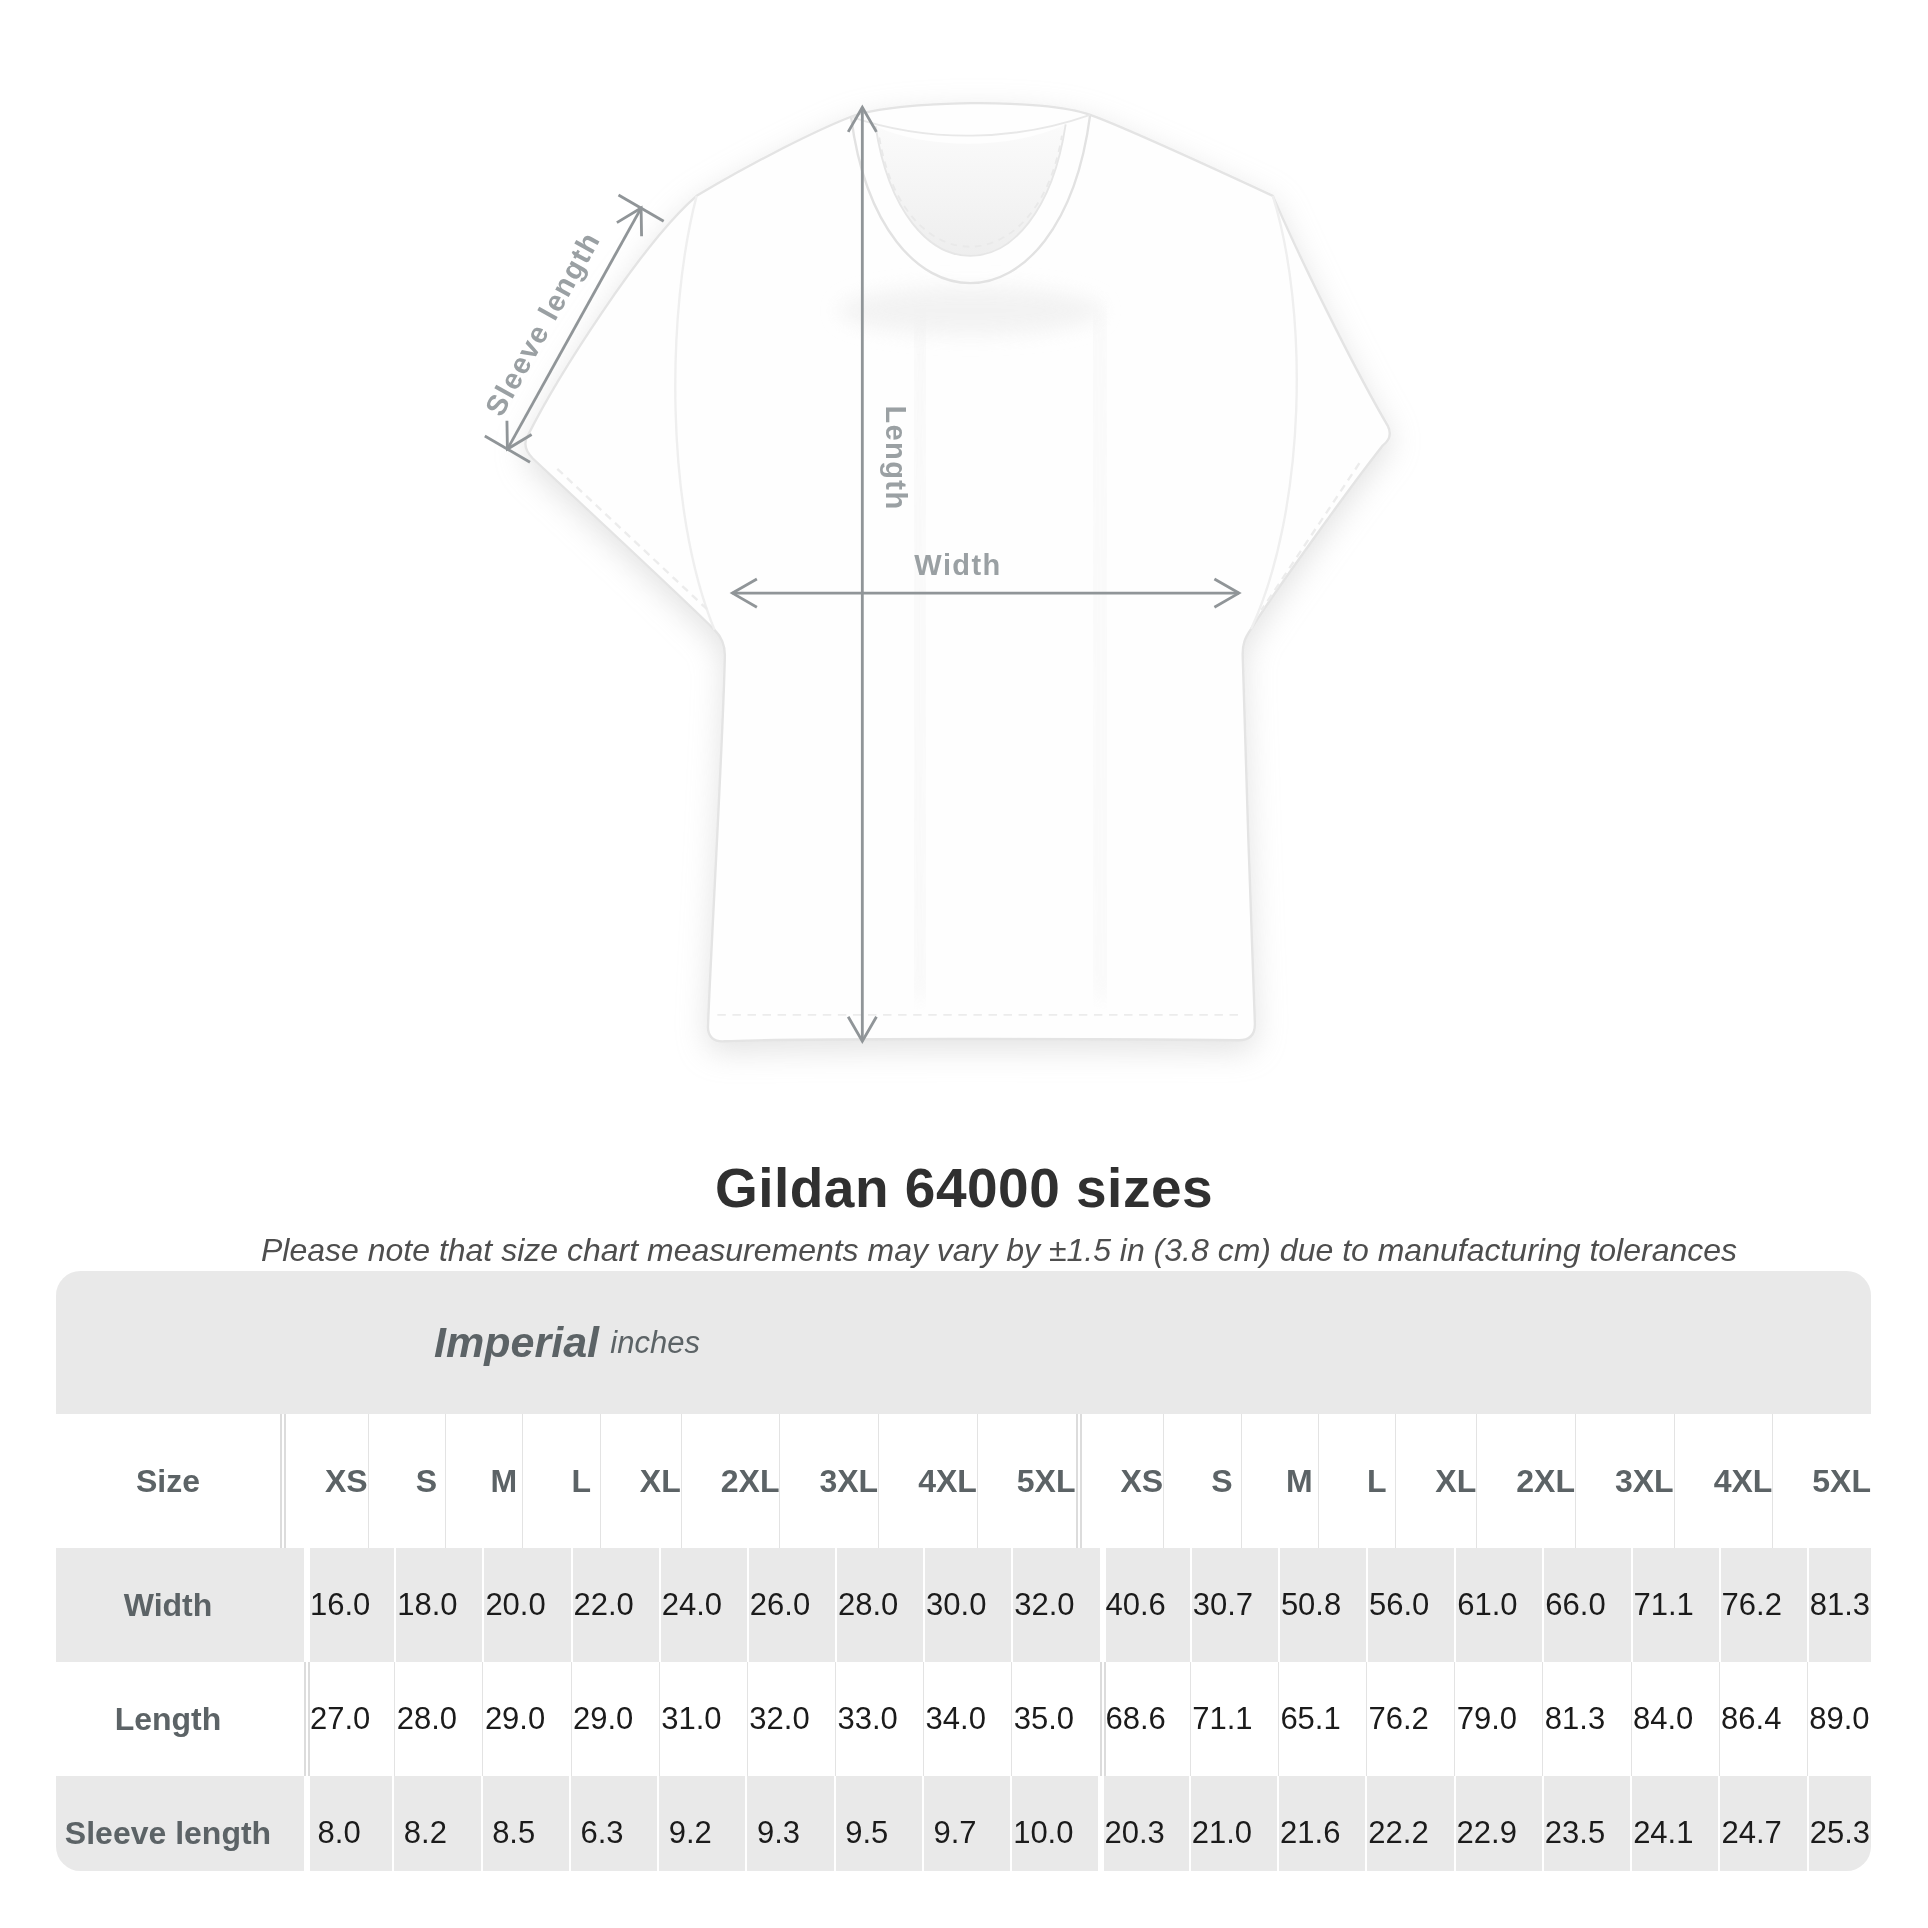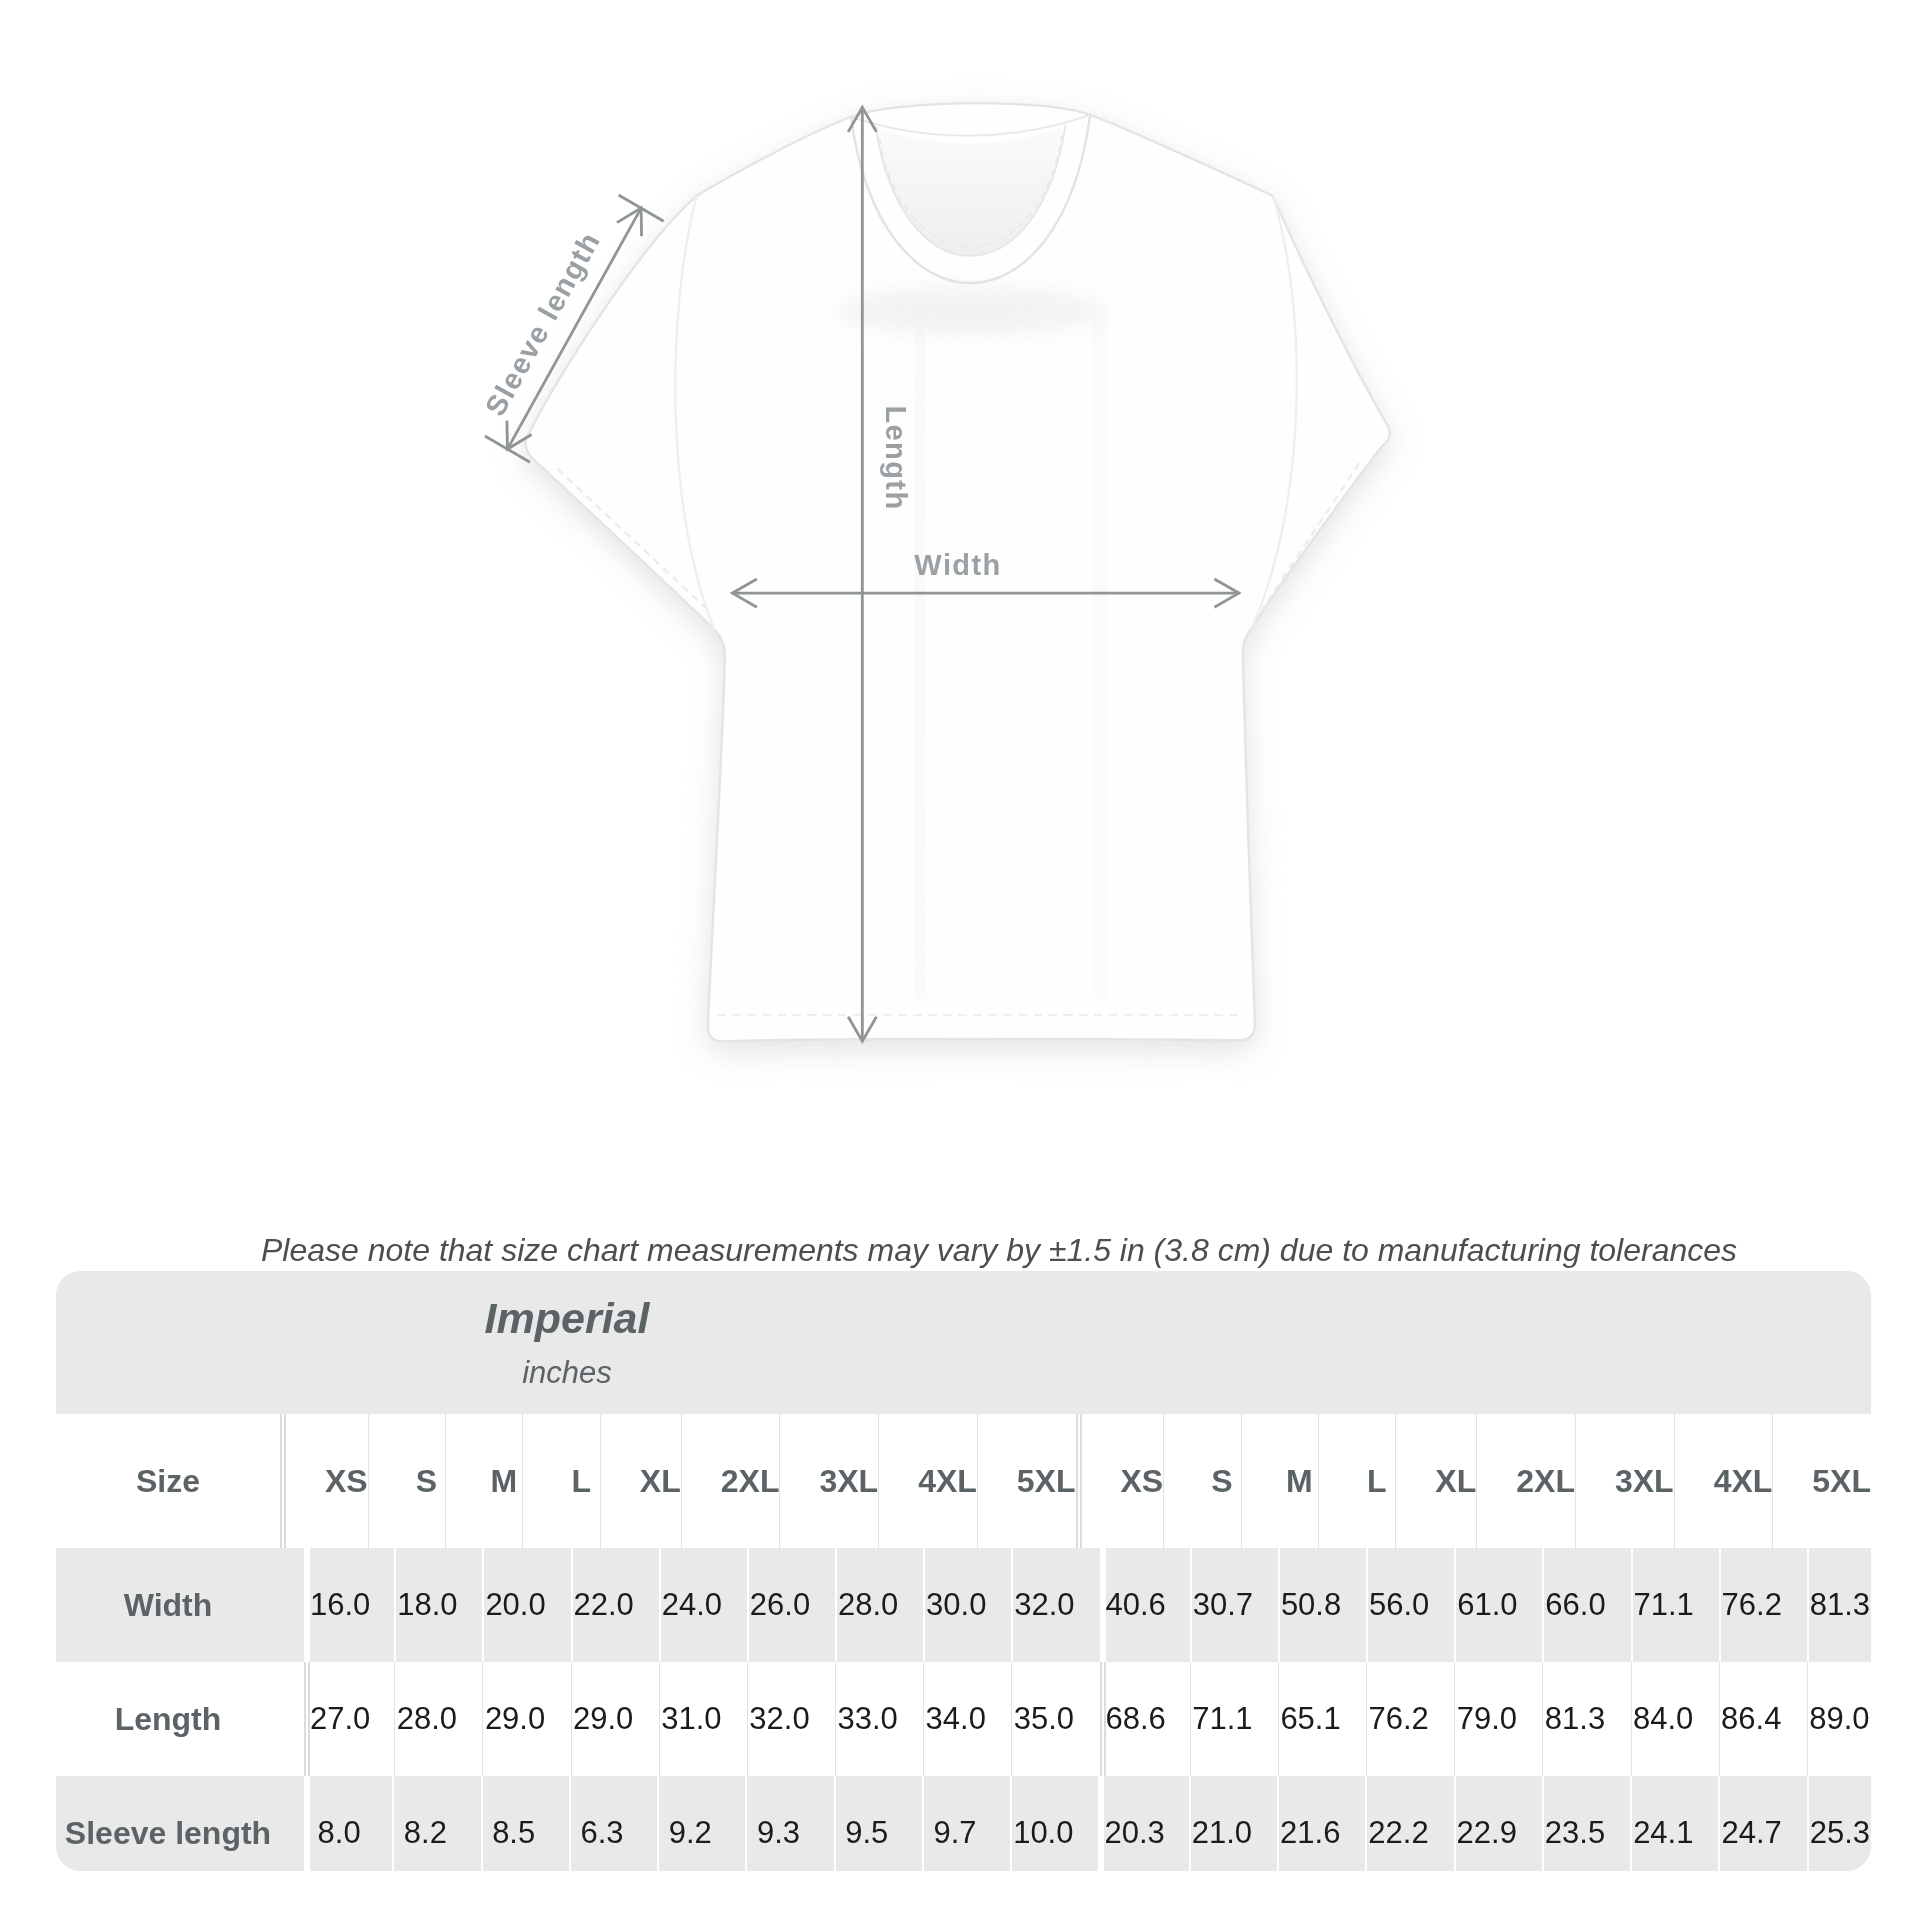--- a/index.html
+++ b/index.html
@@ -24,21 +24,21 @@
   .sub-title {
     position:absolute; left:0; top:1232px; width:1928px; text-align:center;
     font-size:32px; font-style:italic; color:#4e4e4e;padding-left:35px;
   }
   
   .size-table {
     position:absolute; left:56px; top:1271px; width:1815px; height:600px;
     border-radius:24.5px; overflow:hidden; background:#ffffff;
   }
   .unit-header { display:flex; height:143px; background:#e9e9e9; }
-  .unit-cell { display:flex; flex-direction:column; align-items:center; justify-content:center; gap:11.3px; }
+  .unit-cell { display:flex; flex-direction:row; align-items:center; justify-content:center; gap:11.3px; }
   .unit-cell.imperial { width:1022px; }
   .unit-cell.metric   { flex:1; }
   .unit-name { font-size:43px; font-weight:bold; font-style:italic; color:#5c6366; }
   .unit-sub  { font-size:31px; font-style:italic; color:#5c6366; }
   .trow { display:grid; grid-template-columns:224px repeat(18,1fr); height:114px; }
   .trow.sizes { height:134px; background:#ffffff; }
   .trow.white { background:#ffffff; }
   .trow.gray  { background:#e9e9e9; }
   .cell { display:flex; align-items:center; justify-content:center; }
   .trow.white .cell, .trow.sizes .cell { border-left:1.9px solid #e3e3e3; }
@@ -112,20 +112,21 @@
       <line x1="539" y1="477" x2="681" y2="221" stroke="#909598" stroke-width="3" marker-start="url(#arrowHead)" marker-end="url(#arrowHead)"></line>
       <line x1="657" y1="207" x2="705" y2="235" stroke="#909598" stroke-width="3"></line>
       <line x1="515" y1="463" x2="563" y2="491" stroke="#909598" stroke-width="3"></line>
     </svg>
 
     <div class="dim-label rotneg" style="left:543px; top:324px;">Sleeve length</div>
     <div class="dim-label rot90" style="left:895px; top:458px;">Length</div>
     <div class="dim-label" style="left:958px; top:565px;">Width</div>
   </div>
 
+  <div class="main-title">Gildan 64000 sizes</div>
   <div class="sub-title">Please note that size chart measurements may vary by ±1.5 in (3.8 cm) due to manufacturing tolerances</div>
 
   <div class="size-table">
 
     <div class="unit-header">
       <div class="unit-cell imperial">
         <div class="unit-name">Imperial</div>
         <div class="unit-sub">inches</div>
       </div>
     </div>

